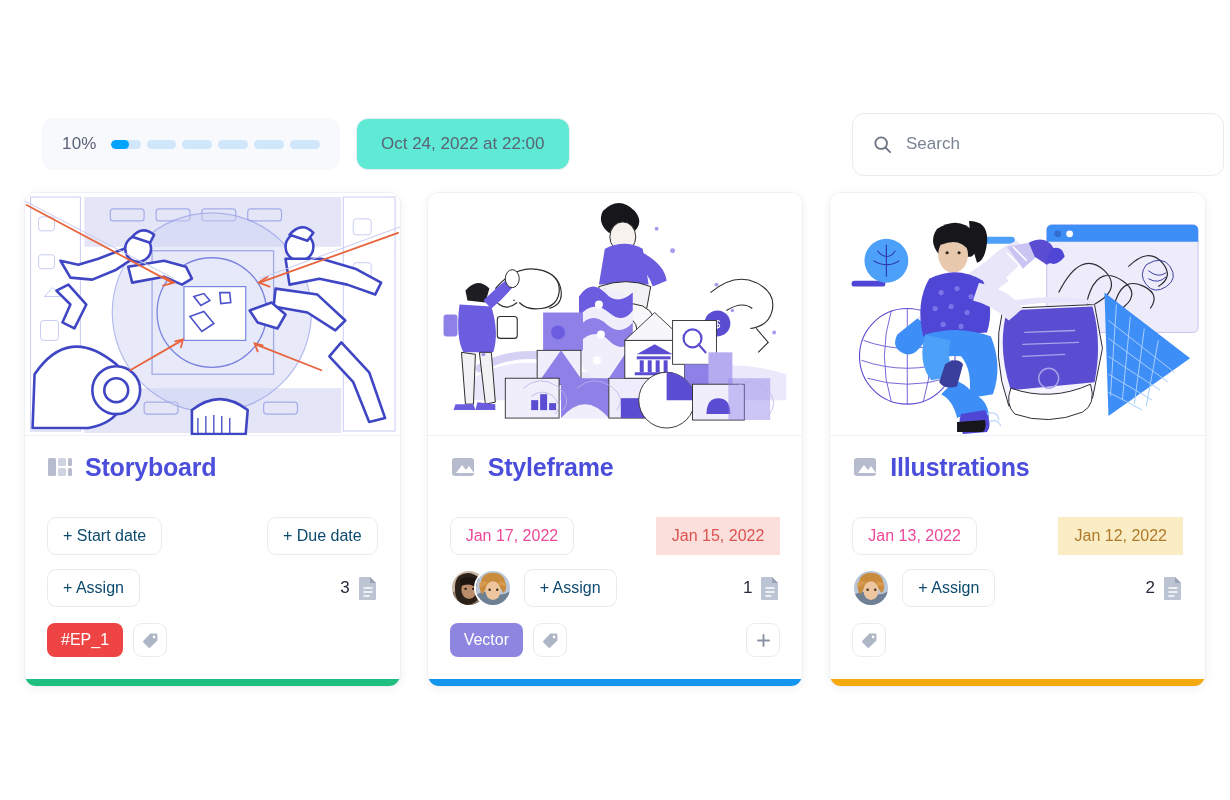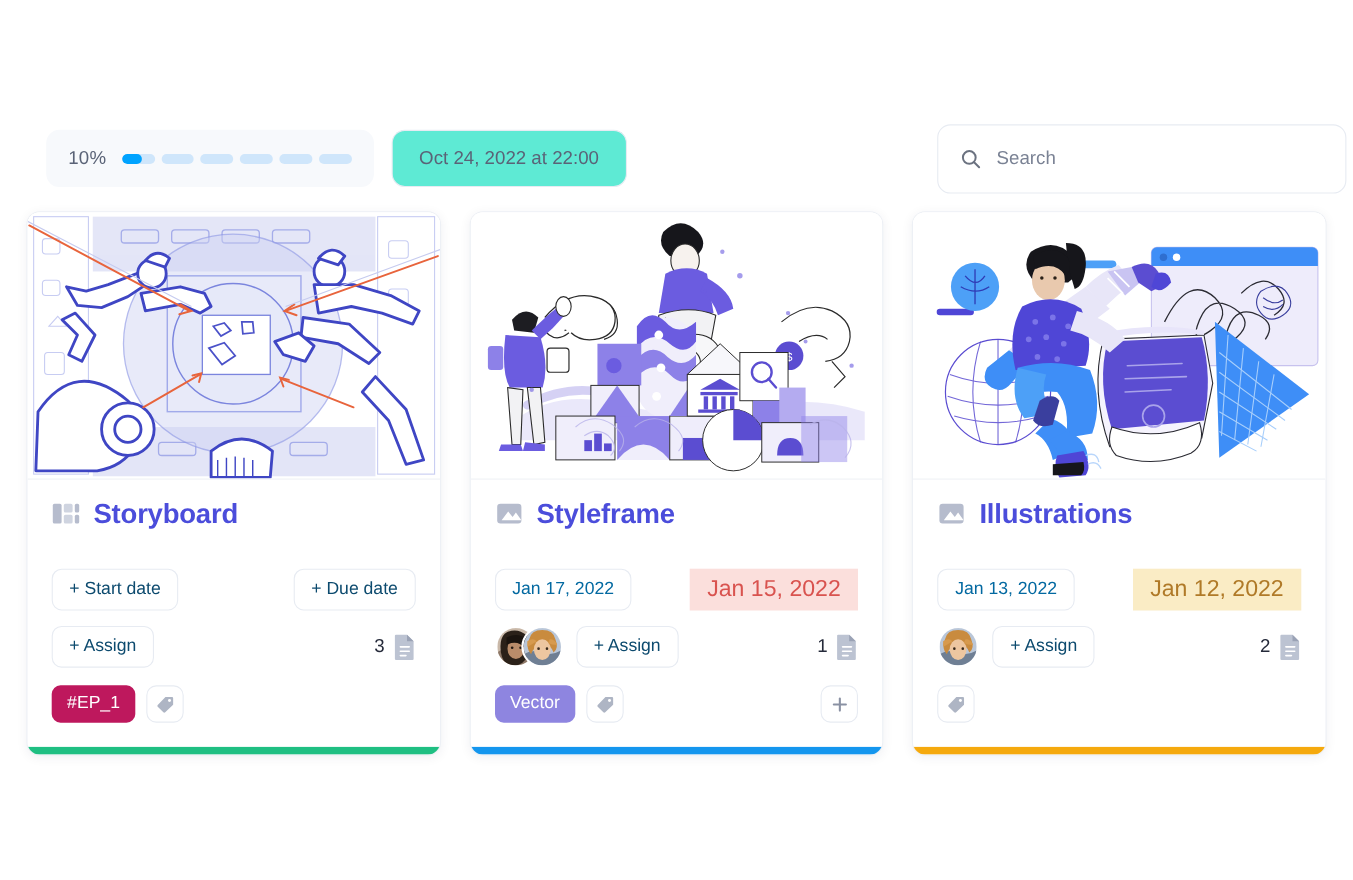--- a/index.html
+++ b/index.html
@@ -173,34 +173,34 @@
 
   .chip {
     height: 38px;
     border: 1px solid #e7ebf2;
     background: #ffffff;
     border-radius: 9px;
     display: inline-flex;
     align-items: center;
     padding: 0 15px;
     font-size: 16px;
-    color: #0369a1;
+    color: #ec4899;
     white-space: nowrap;
     font-family: "Liberation Sans", sans-serif;
   }
   .chip.muted { color: #0c4a6e; }
   .chip.due { margin-left: auto; }
 
   .badge {
     height: 38px;
     border-radius: 0;
     display: inline-flex;
     align-items: center;
     padding: 0 15px;
-    font-size: 21px;
+    font-size: 16px;
     white-space: nowrap;
     margin-left: auto;
     border: 1px solid transparent;
   }
   .badge.red  { background: #fbdfdc; color: #d9534f; }
   .badge.amber{ background: #faecc5; color: #b07a28; }
 
   .avatars {
     display: flex;
     align-items: center;
@@ -230,21 +230,21 @@
     height: 34px;
     border-radius: 8px;
     display: inline-flex;
     align-items: center;
     padding: 0 14px;
     font-size: 16px;
     color: #ffffff;
     margin-right: 10px;
     white-space: nowrap;
   }
-  .tag-pill.cyan   { background: #be185d; }
+  .tag-pill.cyan   { background: #ef4444; }
   .tag-pill.violet { background: #8e85e0; }
 
   .sq-btn {
     width: 34px; height: 34px;
     border: 1px solid #e7ebf2;
     background: #ffffff;
     border-radius: 9px;
     display: inline-flex;
     align-items: center;
     justify-content: center;

